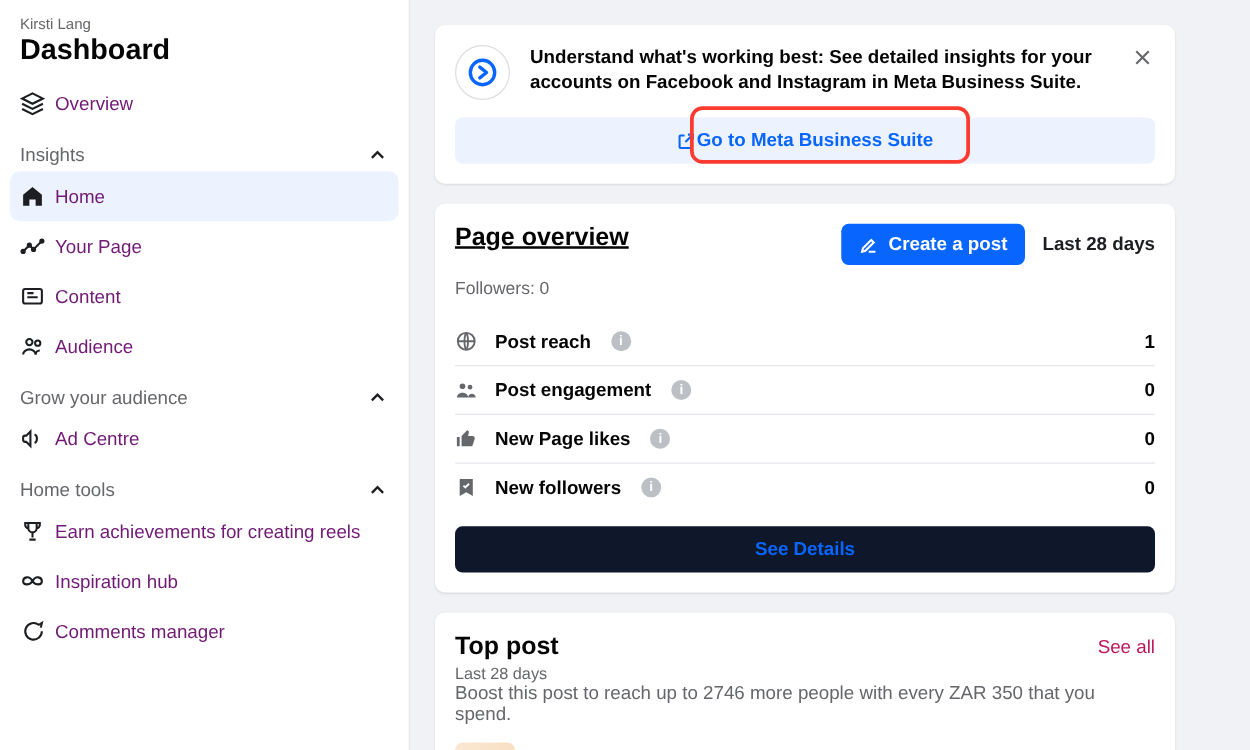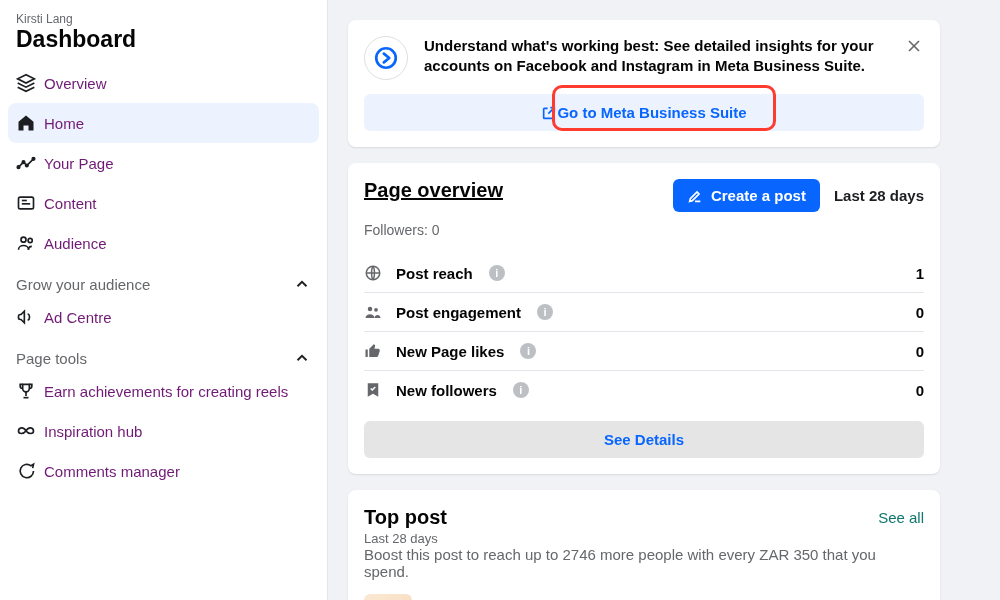--- a/index.html
+++ b/index.html
@@ -29,24 +29,24 @@
 .btn-primary { display: flex; align-items: center; gap: 8px; background: #0866ff; color: #fff; font-weight: 600; font-size: 15px; padding: 8px 14px; border-radius: 6px; cursor: pointer; }
 .period { font-size: 15px; font-weight: 600; color: #1c1e21; }
 .metrics { margin-top: 16px; }
 .metric-row { display: flex; align-items: center; justify-content: space-between; padding: 10px 0; border-bottom: 1px solid #e4e6eb; }
 .metric-row:last-of-type { border-bottom: none; }
 .metric-left { display: flex; align-items: center; gap: 12px; }
 .metric-left .micon { width: 20px; color: #65676b; display:flex; }
 .metric-left .mlabel { font-size: 15px; font-weight: 600; }
 .info-dot { width: 16px; height: 16px; border-radius: 50%; background: #bcc0c4; display:inline-flex; align-items:center; justify-content:center; color:#fff; font-size:11px; font-weight:700; margin-left:4px; }
 .metric-val { font-size: 15px; font-weight: 700; }
-.see-details { margin-top: 12px; background: #e5e5e5; color: #0866ff; font-weight: 600; font-size: 15px; text-align: center; padding: 10px; border-radius: 6px; cursor: pointer; }
+.see-details { margin-top: 12px; background: #0f172a; color: #0866ff; font-weight: 600; font-size: 15px; text-align: center; padding: 10px; border-radius: 6px; cursor: pointer; }
 .toppost-head { display:flex; justify-content:space-between; align-items:center; }
 .toppost-head h2 { font-size: 20px; font-weight: 700; }
-.see-all { color: #0f766e; font-weight: 500; font-size: 15px; cursor: pointer; }
+.see-all { color: #be185d; font-weight: 500; font-size: 15px; cursor: pointer; }
 .toppost-sub { font-size: 13px; color: #65676b; margin-top: 2px; }
 .toppost-desc { font-size: 15px; color: #65676b; margin-top: 0; }
 .post-tile { display:flex; align-items:center; gap:14px; margin-top:14px; }
 .thumb { width:48px; height:48px; border-radius:6px; background: linear-gradient(135deg,#fbe8d3,#f5d9b8); }
 .post-meta { font-size: 13px; color: #65676b; display:flex; align-items:center; gap:6px; }
 svg { display:block; }
 </style>
 </head>
 <body>
 
@@ -57,20 +57,28 @@
 
     <div class="item">
       <span class="icon">
         <svg width="20" height="20" viewBox="0 0 24 24" fill="none" stroke="currentColor" stroke-width="2">
             <path d="M12 2 2 7l10 5 10-5-10-5zM2 17l10 5 10-5M2 12l10 5 10-5"></path>
           </svg>
       </span>
       <span>Overview</span>
     </div>
 
+    <div class="section-head">
+      <span>Insights</span>
+      <span class="chev">
+          <svg width="18" height="18" viewBox="0 0 24 24" fill="none" stroke="currentColor" stroke-width="2.5">
+            <polyline points="18 15 12 9 6 15"></polyline>
+          </svg>
+        </span>
+    </div>
     <div class="item active">
       <span class="icon">
           <svg width="20" height="20" viewBox="0 0 24 24" fill="currentColor">
             <path d="M3 10.5 12 3l9 7.5V21h-6v-6H9v6H3z"></path>
           </svg>
         </span>
       <span>Home</span>
     </div>
     <div class="item">
       <span class="icon">
@@ -118,21 +126,21 @@
       <span class="icon">
           <svg width="20" height="20" viewBox="0 0 24 24" fill="none" stroke="currentColor" stroke-width="2">
             <path d="M3 11v2a2 2 0 0 0 2 2h1l4 4V5L6 9H5a2 2 0 0 0-2 2z"></path>
             <path d="M14 8c3 1 3 7 0 8"></path>
           </svg>
         </span>
       <span>Ad Centre</span>
     </div>
 
     <div class="section-head">
-      <span>Page tools</span>
+      <span>Home tools</span>
       <span class="chev">
           <svg width="18" height="18" viewBox="0 0 24 24" fill="none" stroke="currentColor" stroke-width="2.5">
             <polyline points="18 15 12 9 6 15"></polyline>
           </svg>
         </span>
     </div>
     <div class="item">
       <span class="icon">
           <svg width="20" height="20" viewBox="0 0 24 24" fill="none" stroke="currentColor" stroke-width="2">
             <path d="M8 4h8v5a4 4 0 0 1-8 0V4z"></path>

